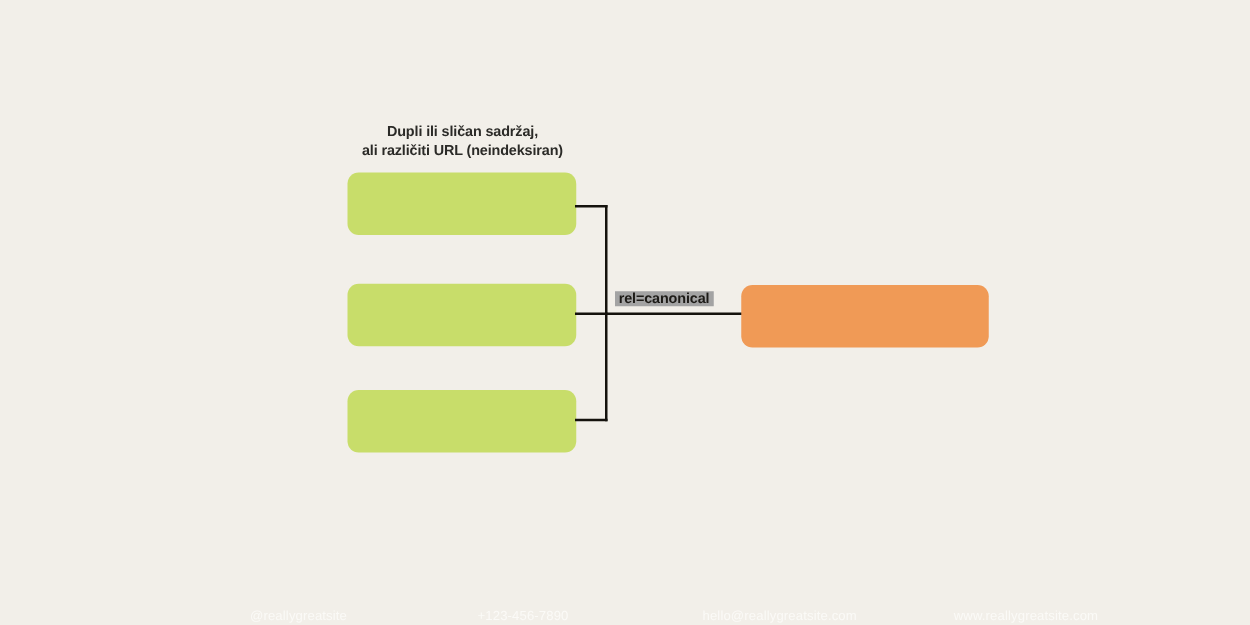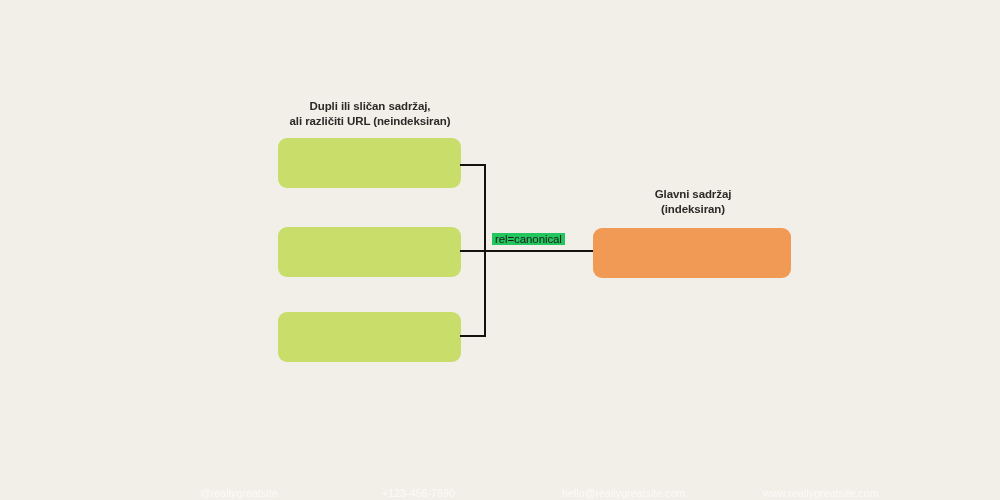--- a/index.html
+++ b/index.html
@@ -93,24 +93,24 @@
     top: 250px;
     width: 111px;
   }
 
   
   #label-rel-canonical {
     position: absolute;
     left: 492px;
     top: 233px;
     font-size: 11.5px;
-    font-weight: normal;
+    font-weight: bold;
     color: #1d1b17;
     letter-spacing: -0.1px;
-    background: #22c55e;
+    background: #a3a3a3;
     padding: 0 3px;
     white-space: nowrap;
   }
 
   
   #footer {
     position: absolute;
     left: 0;
     top: 487px;
     width: 1000px;
@@ -145,22 +145,20 @@
   <div class="line line-h stub" id="stub-1"></div>
   <div class="line line-h stub" id="stub-2"></div>
   <div class="line line-h stub" id="stub-3"></div>
 
   <div class="line line-v" id="bus-vertical"></div>
 
   <div class="line line-h" id="connector-main"></div>
 
   <div id="label-rel-canonical">rel=canonical</div>
 
-  <div class="caption" id="caption-main">Glavni sadržaj
-(indeksiran)</div>
 
   <div class="node" id="node-canonical"></div>
 
   <div id="footer">
     <span class="footer-item" id="footer-handle">@reallygreatsite</span>
     <span class="footer-item" id="footer-phone">+123-456-7890</span>
     <span class="footer-item" id="footer-email">hello@reallygreatsite.com</span>
     <span class="footer-item" id="footer-website">www.reallygreatsite.com</span>
   </div>
 

